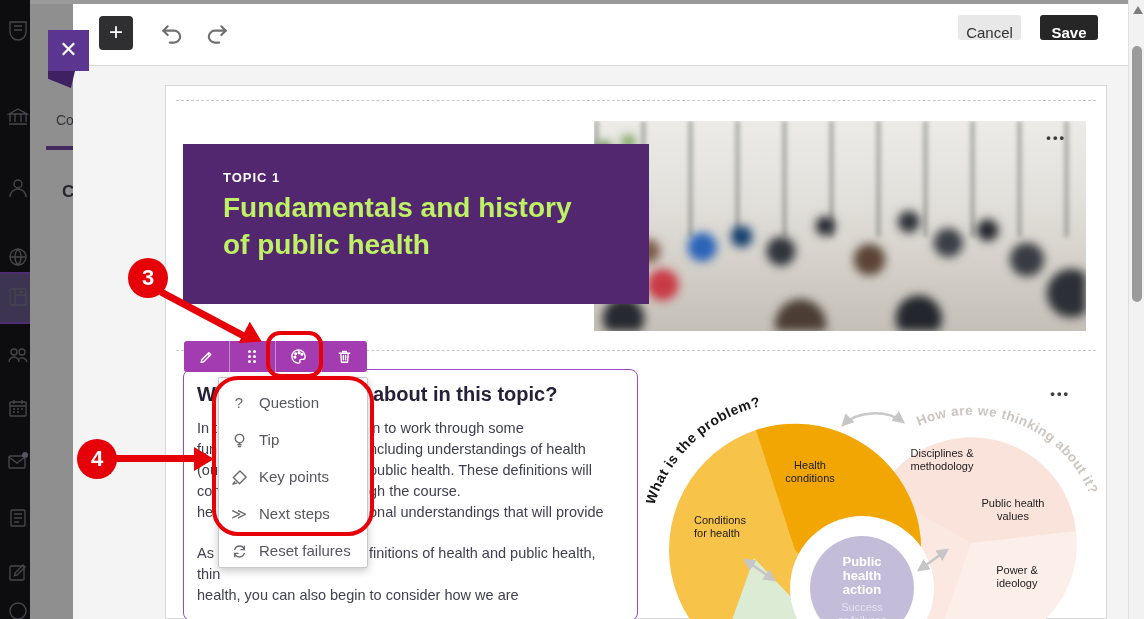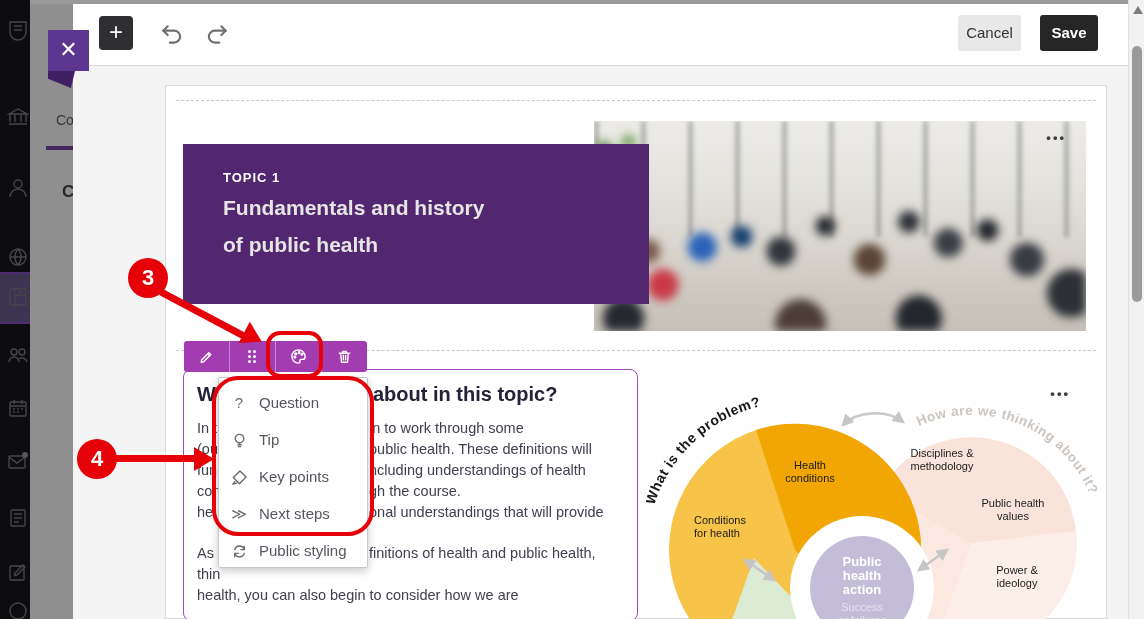--- a/index.html
+++ b/index.html
@@ -23,21 +23,21 @@
   .top-strip { position:absolute; left:30px; top:0; width:1114px; height:4px; background:#9a9a9a; z-index:6; }
 
   
   .editor { position:absolute; left:73px; top:4px; width:1055px; height:615px; background:#f4f4f4; z-index:10; }
   .topbar { position:absolute; left:0; top:0; width:1055px; height:62px; background:#ffffff; border-bottom:1px solid #d7d7d7; }
   .add-btn { position:absolute; left:26px; top:12px; width:34px; height:34px; background:#2f2f31; border-radius:4px;
              color:#fff; font-size:24px; line-height:31px; text-align:center; cursor:pointer; }
   .hist-btn { position:absolute; top:18px; width:26px; height:26px; }
   .hist-btn svg { stroke:#707070; fill:none; stroke-width:2; stroke-linecap:round; stroke-linejoin:round; width:26px; height:26px; }
   .undo { left:86px; } .redo { left:131px; }
-  .btn { position:absolute; top:11px; height:36px; border-radius:3px; font-size:15px; text-align:center; line-height:36px; cursor:pointer; }
+  .btn { position:absolute; top:11px; height:25px; border-radius:3px; font-size:15px; text-align:center; line-height:36px; cursor:pointer; }
   .cancel { left:885px; width:63px; background:#e8e8e8; color:#333; }
   .save { left:967px; width:58px; background:#262626; color:#fff; font-weight:bold; }
 
   
   .ribbon { position:absolute; left:48px; top:30px; z-index:50; }
   .ribbon-sq { width:41px; height:41px; background:#5b3590; color:#fff; font-size:22px; text-align:center; line-height:40px; cursor:pointer; }
   .ribbon-tail { position:absolute; left:0; top:41px; width:27px; height:17px; background:#3e2063;
                  clip-path:polygon(0 0, 100% 0, 85% 100%, 0 45%); }
 
   
@@ -66,21 +66,21 @@
       radial-gradient(circle 40px at 97% 82%, #2c2f35 60%, transparent 61%),
       radial-gradient(circle 34px at 6% 94%, #26292f 60%, transparent 61%),
       radial-gradient(circle 42px at 42% 97%, #4b3d33 60%, transparent 61%),
       radial-gradient(circle 38px at 66% 94%, #23262c 60%, transparent 61%); }
   .dots-btn { position:absolute; font-size:13px; letter-spacing:2px; font-weight:bold; color:#3f3f3f; cursor:pointer; line-height:10px; }
   .photo .dots-btn { right:20px; top:12px; }
 
   
   .banner { position:absolute; left:17px; top:58px; width:466px; height:160px; background:#53276f; z-index:2; cursor:pointer; }
   .banner-eyebrow { position:absolute; left:40px; top:26px; color:#fff; font-size:13px; font-weight:bold; letter-spacing:1px; }
-  .banner-title { position:absolute; left:40px; top:45px; color:#e5e5e5; font-size:21px; font-weight:bold; line-height:37px; }
+  .banner-title { position:absolute; left:40px; top:45px; color:#bef264; font-size:28px; font-weight:bold; line-height:37px; }
 
   
   .blk-toolbar { position:absolute; left:18px; top:255px; width:183px; height:31px; background:#a43cb1; border-radius:3px;
                  display:flex; z-index:6; }
   .tb-btn { flex:1; display:flex; align-items:center; justify-content:center; cursor:pointer; position:relative; }
   .tb-btn + .tb-btn { border-left:1px solid rgba(255,255,255,.4); }
   .tb-btn svg { width:17px; height:17px; stroke:#fff; fill:none; stroke-width:1.5; stroke-linecap:round; stroke-linejoin:round; }
   .drag-grid { display:grid; grid-template-columns:4px 4px; grid-template-rows:4px 4px 4px; gap:1px; }
   .drag-grid i { width:3px; height:3px; border-radius:50%; background:#fff; }
 
@@ -282,22 +282,22 @@
     </div>
   </div>
 
   <div class="text-block">
     <div class="tb-heading">
       <span class="frag-l">W</span>
       <span class="frag-r">about in this topic?</span>
     </div>
     <div class="pgap"></div>
     <div class="pline"><span>In t</span><span class="frag-r">in to work through some</span></div>
+    <div class="pline"><span>fun</span><span class="frag-r">ncluding understandings of health</span></div>
     <div class="pline"><span>(ou</span><span class="frag-r">public health. These definitions will</span></div>
-    <div class="pline"><span>fun</span><span class="frag-r">ncluding understandings of health</span></div>
     <div class="pline"><span>con</span><span class="frag-r">gh the course.</span></div>
     <div class="pline"><span>hel</span><span class="frag-r">onal understandings that will provide</span></div>
     <div class="pgap"></div>
       <div class="pgap"></div>
     <div class="pline"><span>As </span><span class="frag-r">finitions of health and public health,</span></div>
     <div class="pline"><span>thin</span></div>
     <div class="pline"><span>health, you can also begin to consider how we are</span><span class="frag-r"></span></div>
   </div>
 
   <div class="diagram">
@@ -377,21 +377,21 @@
   </div>
   <div class="menu-item">
     <span class="menu-ic">
       <svg viewBox="0 0 18 18">
           <path d="M4 7 A5.2 5.2 0 0 1 14 7"></path>
           <path d="M14 3.5 V7 H10.5"></path>
           <path d="M14 11 A5.2 5.2 0 0 1 4 11"></path>
           <path d="M4 14.5 V11 H7.5"></path>
         </svg>
     </span>
-    <span class="menu-label">Public styling</span>
+    <span class="menu-label">Reset failures</span>
   </div>
 </div>
 
 <div class="ribbon">
   <div class="ribbon-sq">✕</div>
   <div class="ribbon-tail"></div>
 </div>
 
 <div class="ann ann-circle c3">3</div>
 <div class="ann ann-shaft s3"></div>

